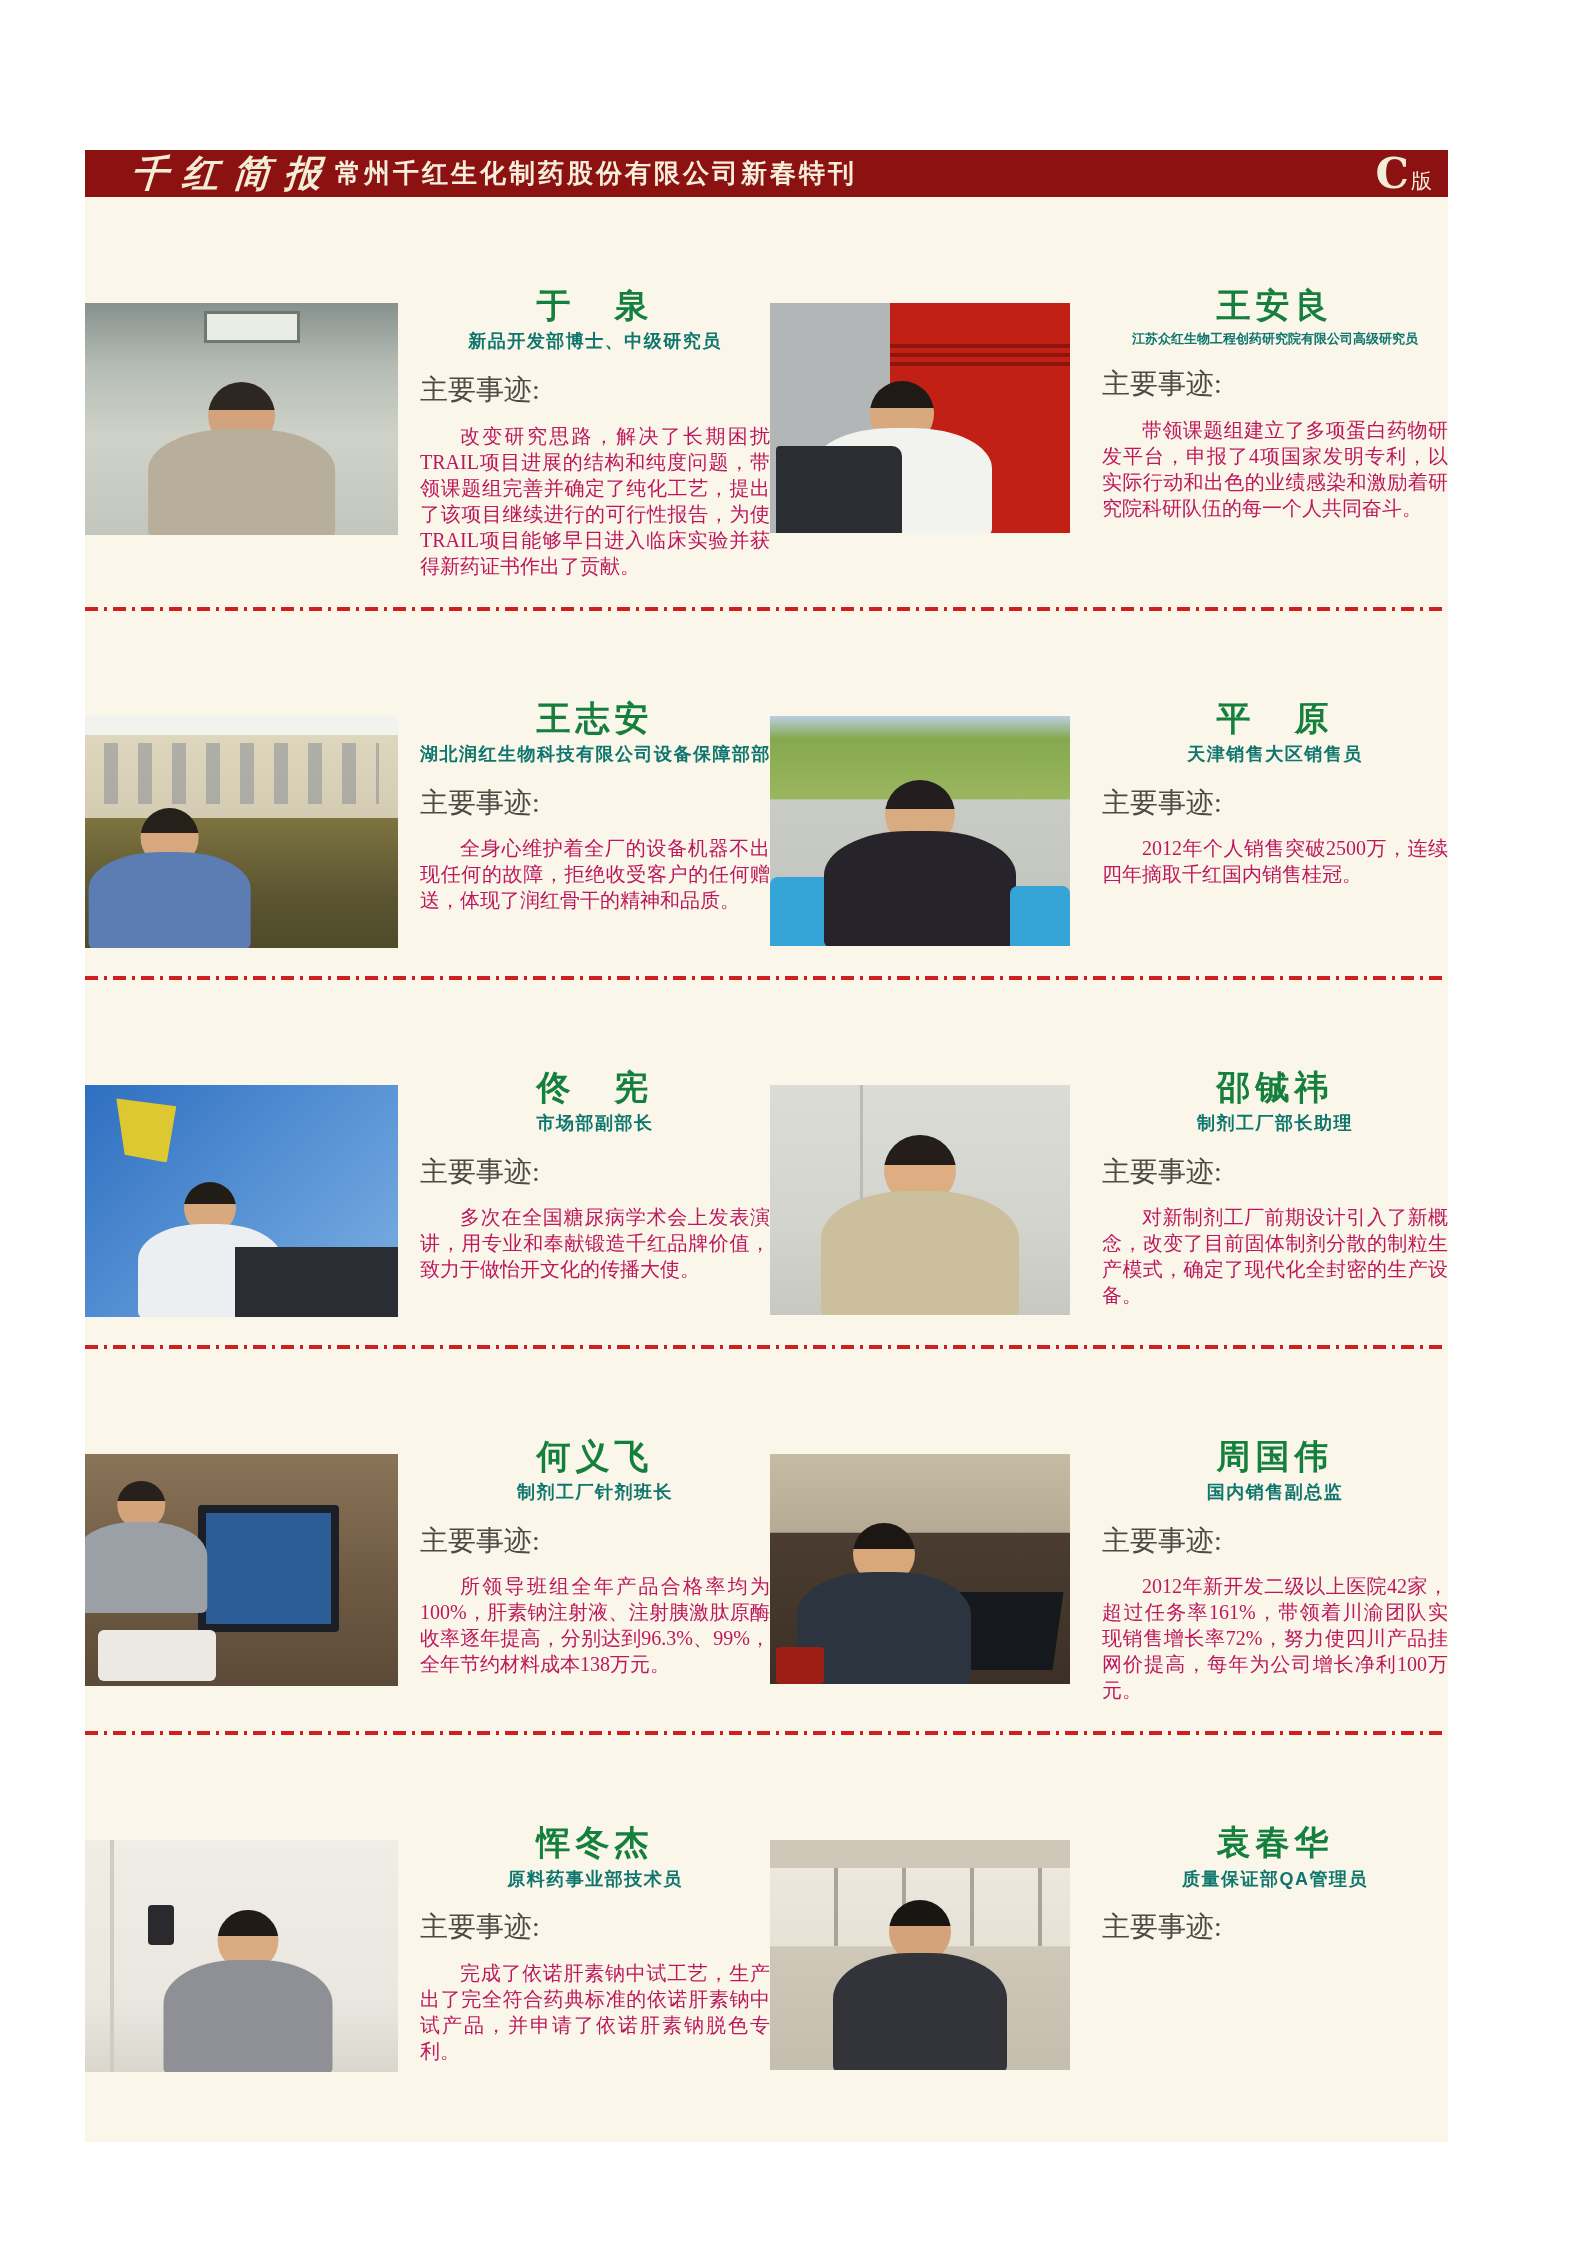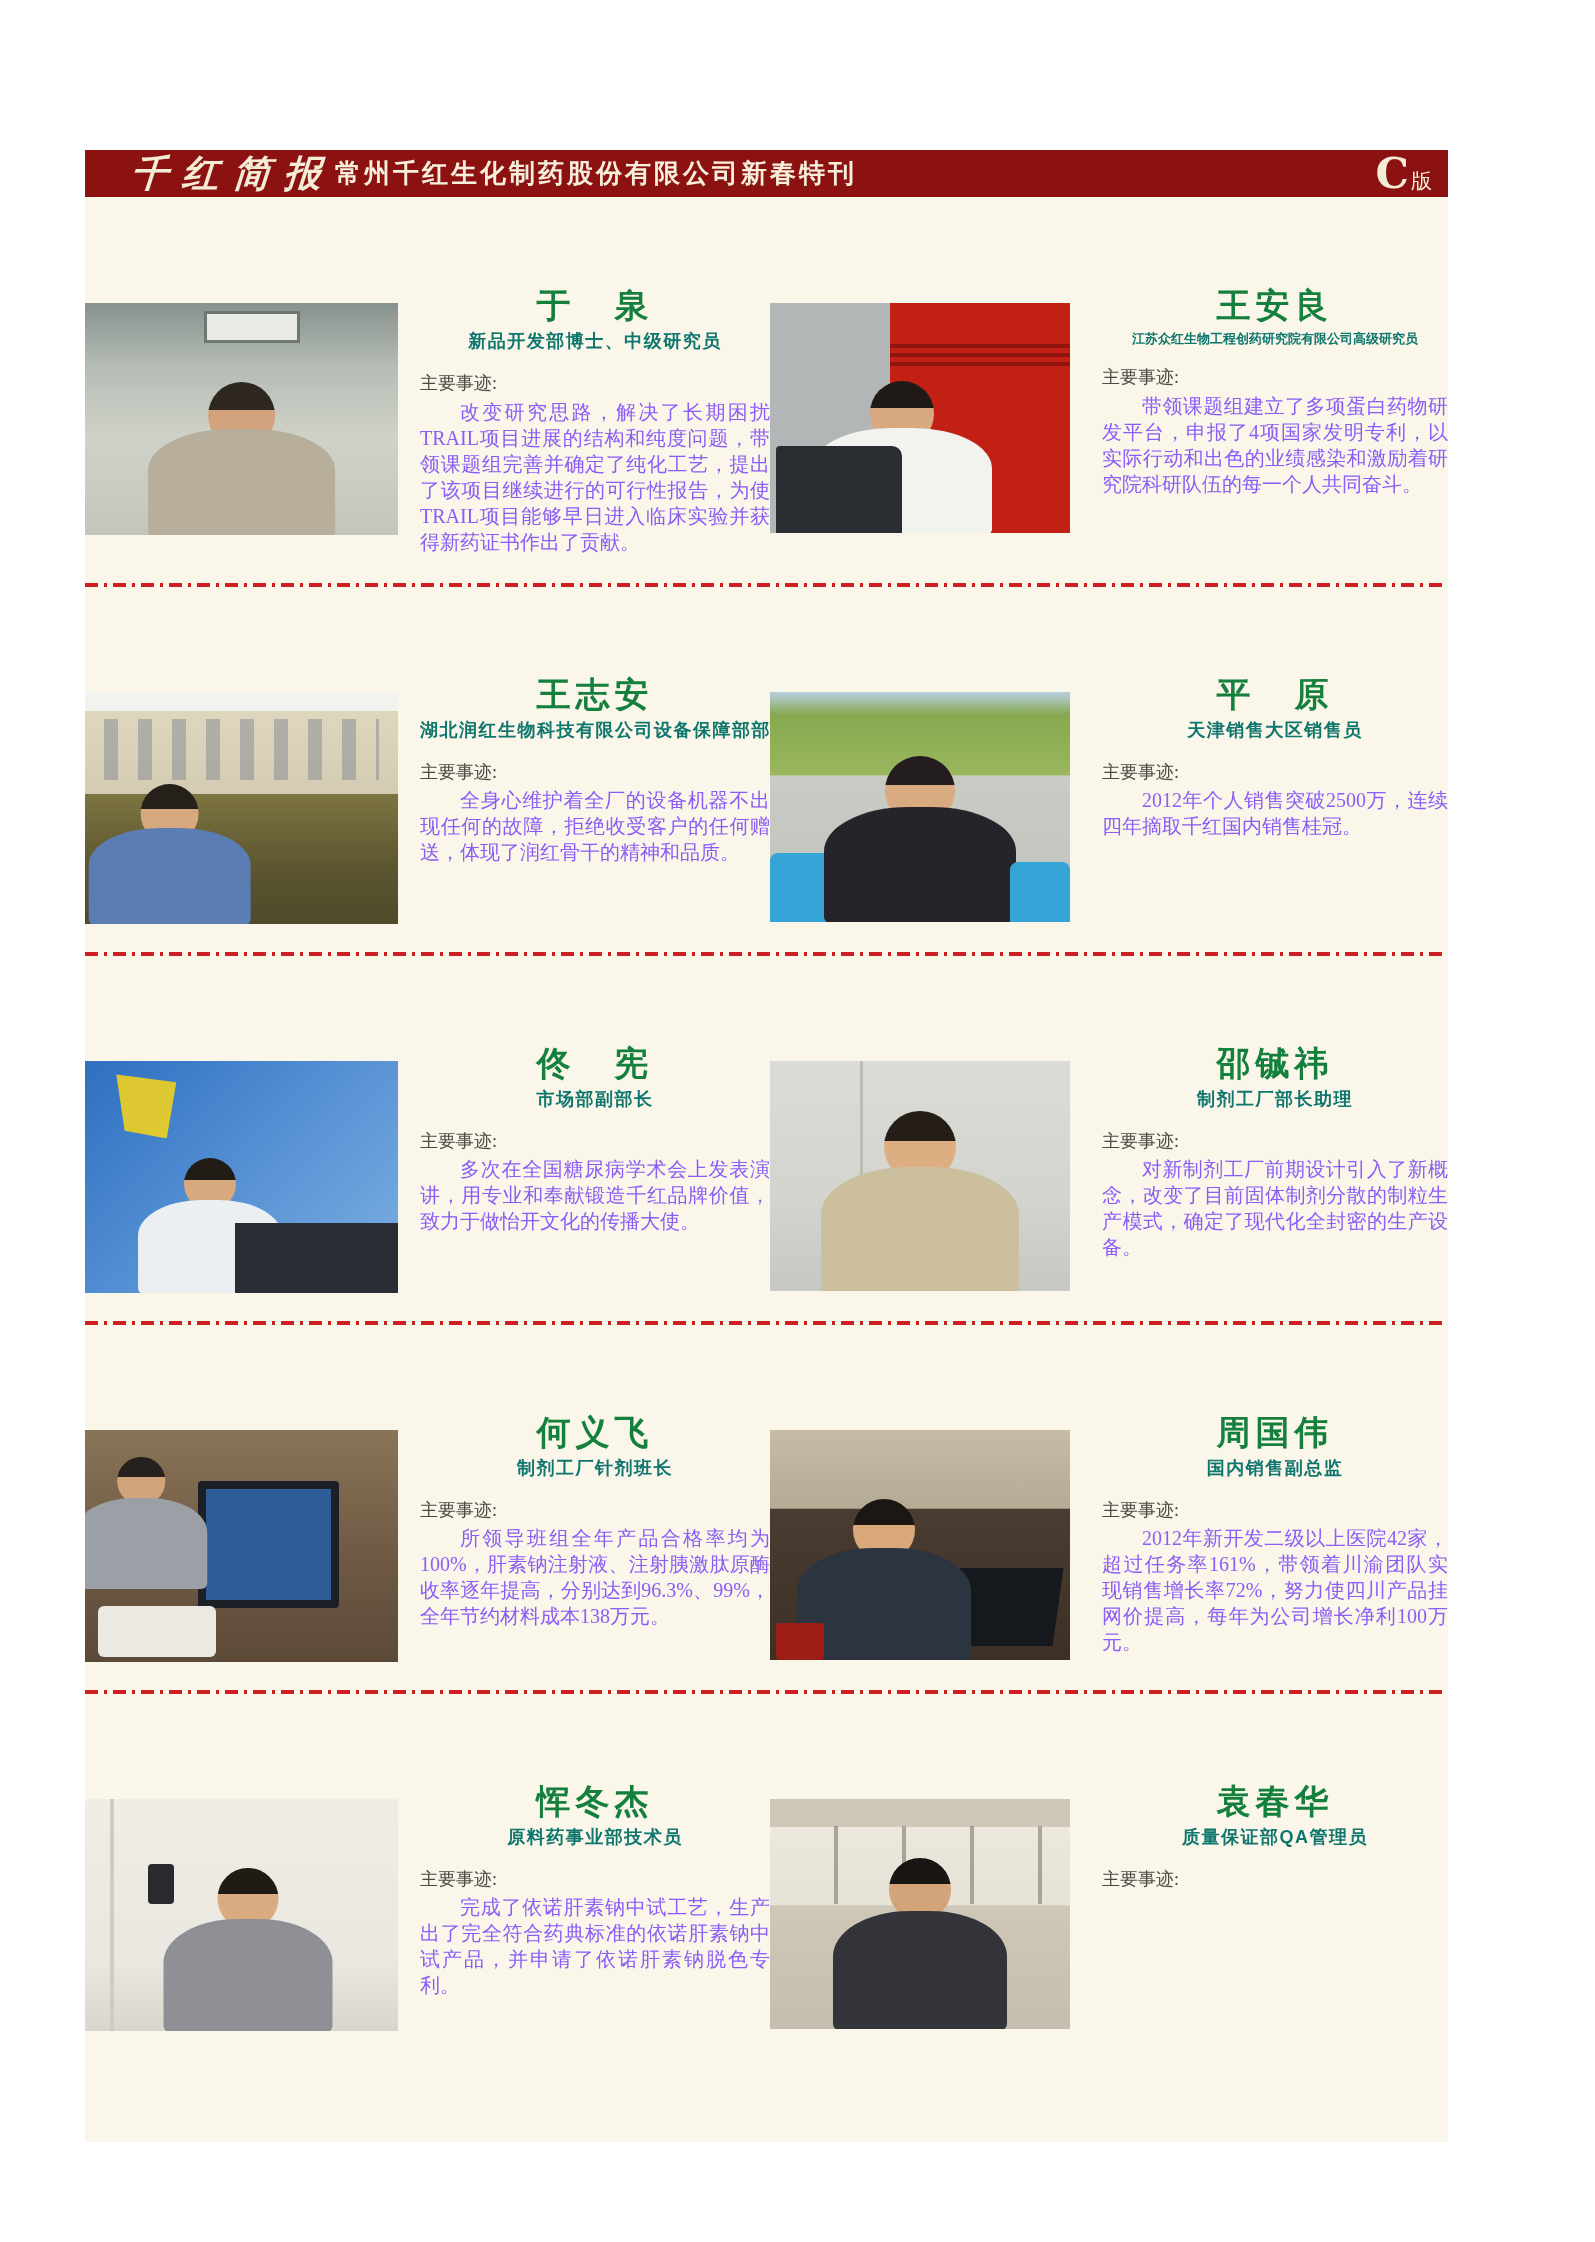--- a/index.html
+++ b/index.html
@@ -52,26 +52,26 @@
   .pname{
     margin-top:-6px;font-size:34px;font-weight:bold;color:#15803d;
     letter-spacing:5px;line-height:1.1;white-space:nowrap;
   }
   .ptitle{
     margin-top:7px;font-size:18px;font-weight:bold;color:#0f766e;
     letter-spacing:1.5px;white-space:nowrap;line-height:1.2;
   }
   .ptitle.t-sm{font-size:13px;letter-spacing:0;}
   .deeds-label{
-    margin-top:20px;text-align:left;font-size:18px;color:#4d4a45;
+    margin-top:20px;text-align:left;font-size:28px;color:#4d4a45;
     font-family:"Liberation Serif","DejaVu Serif", serif;line-height:1.2;
   }
   .deeds{
-    margin:4px 0 0 0;text-align:justify;text-indent:2em;font-size:20px;
-    color:#8b5cf6;line-height:1.3;
+    margin:16px 0 0 0;text-align:justify;text-indent:2em;font-size:20px;
+    color:#be185d;line-height:1.3;
     font-family:"Liberation Serif","DejaVu Serif", serif;
   }
   
   .photo i{position:absolute;display:block;}
   .person{
     position:absolute;bottom:0;left:50%;transform:translateX(-50%);
     width:60%;height:66%;
   }
   .person::before{ 
     content:"";display:block;margin:0 auto;width:36%;padding-top:36%;

